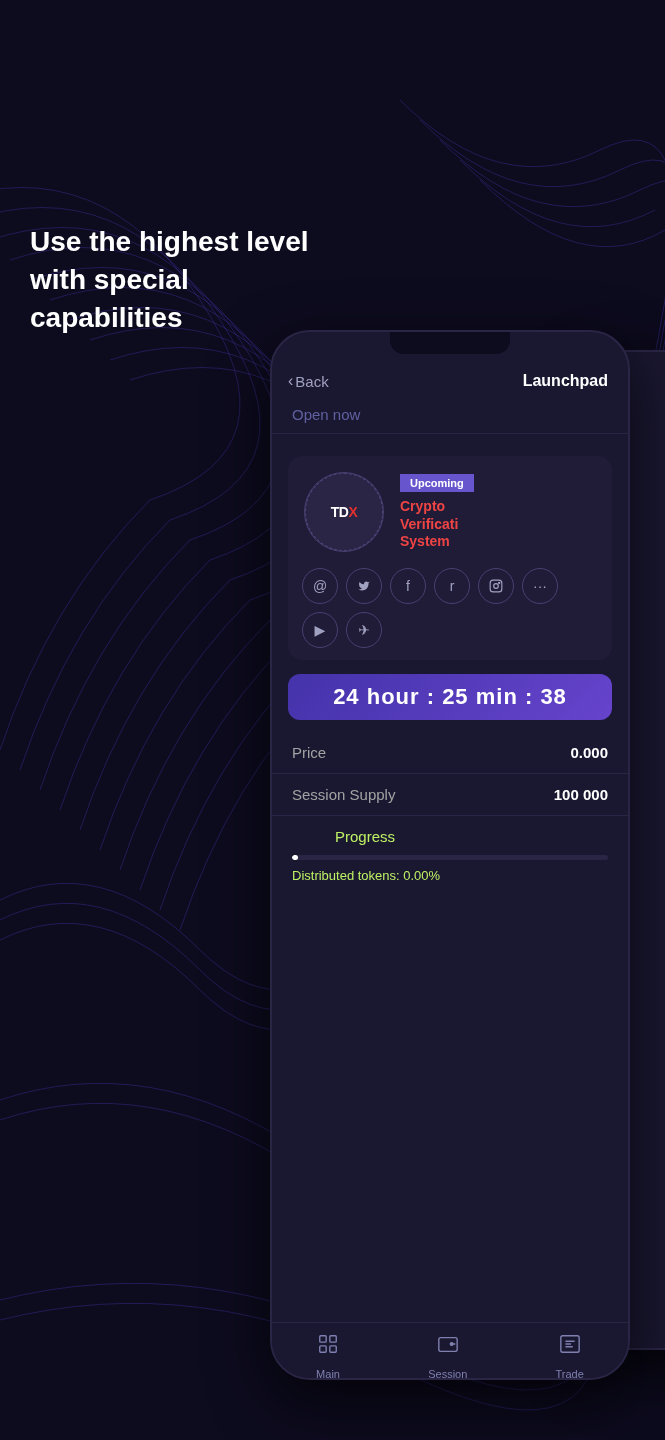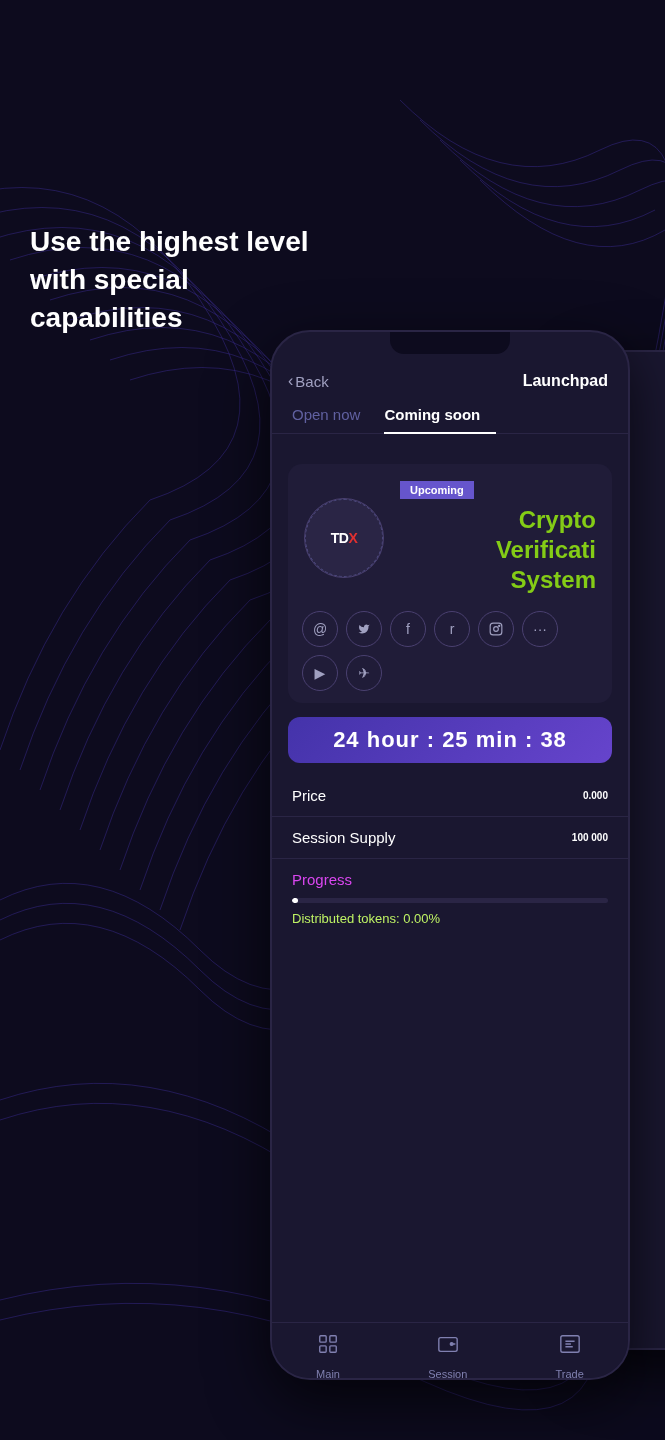--- a/index.html
+++ b/index.html
@@ -102,21 +102,21 @@
       color: #ffffff;
       font-size: 22px;
       font-weight: 700;
     }
 
     
     .tabs {
       display: flex;
       padding: 0 20px;
       border-bottom: 1px solid #2a2545;
-      margin-bottom: 16px;
+      margin-bottom: 8px;
     }
 
     .tab {
       padding: 8px 16px 10px 0;
       font-size: 15px;
       color: #6060a0;
       cursor: pointer;
       position: relative;
       margin-right: 8px;
     }
@@ -194,25 +194,24 @@
       color: #ffffff;
       font-size: 11px;
       font-weight: 600;
       padding: 3px 10px;
       border-radius: 0;
       display: inline-block;
       margin-bottom: 6px;
     }
 
     .project-name {
-      color: #84cc16;
-      font-size: 24px;
+      color: #ef4444;
+      font-size: 14px;
       font-weight: 700;
       line-height: 1.25;
-      text-align: right;
     }
 
     
     .social-icons {
       padding: 4px 14px 12px 14px;
       display: flex;
       flex-wrap: wrap;
       gap: 8px;
     }
 
@@ -258,39 +257,40 @@
       align-items: center;
       padding: 12px 20px;
       border-bottom: 1px solid #2a2545;
     }
 
     .detail-row:last-of-type {
       border-bottom: none;
     }
 
     .detail-label {
-      color: #ffffff;
+      color: #a3a3a3;
       font-size: 15px;
     }
 
     .detail-value {
       color: #ffffff;
-      font-size: 10px;
+      font-size: 15px;
       font-weight: 600;
     }
 
     
     .progress-section {
       padding: 12px 20px 16px 20px;
     }
 
     .progress-title {
-      color: #d946ef;
+      color: #bef264;
       font-size: 15px;
       margin-bottom: 10px;
+      margin-left: 43px;
     }
 
     .progress-bar-bg {
       background: #2a2545;
       height: 5px;
       border-radius: 3px;
       overflow: hidden;
       margin-bottom: 8px;
     }
 
@@ -408,21 +408,20 @@
       <div class="nav-back">
         <span class="nav-back-arrow">‹</span>
         <span>Back</span>
       </div>
       <div class="nav-title">Launchpad</div>
     </div>
 
 
     <div class="tabs">
       <div class="tab">Open now</div>
-      <div class="tab active">Coming soon</div>
     </div>
 
     <div class="project-card">
       <div class="project-card-header">
 
         <div class="project-logo">
           <div class="project-logo-ring"></div>
           <div class="project-logo-text">
             TD<span class="red-x">X</span>
           </div>

